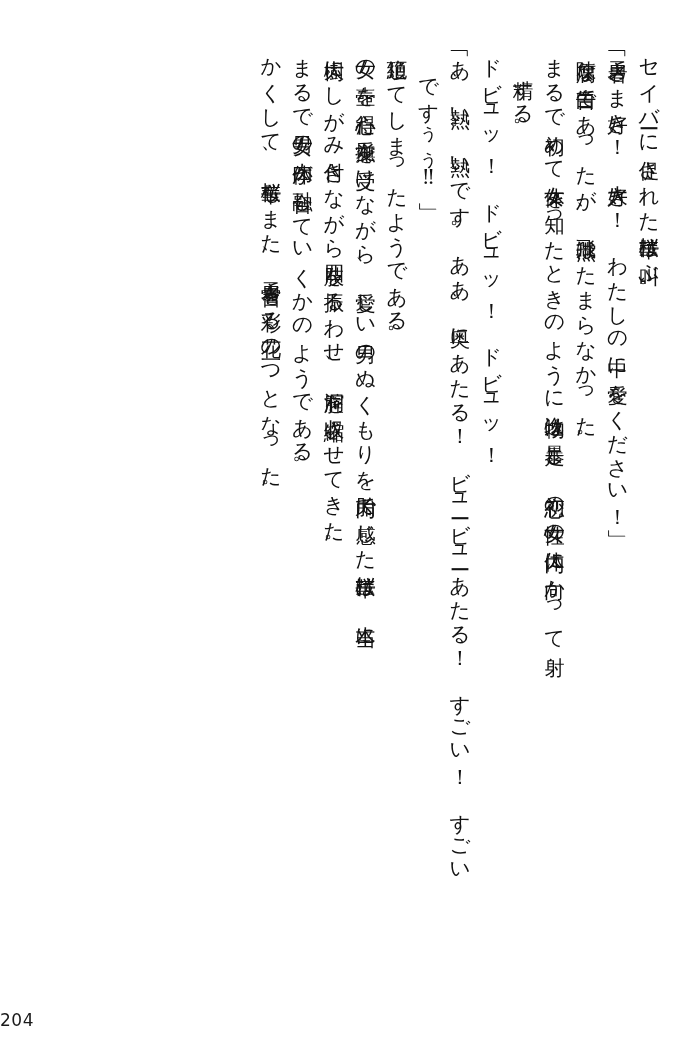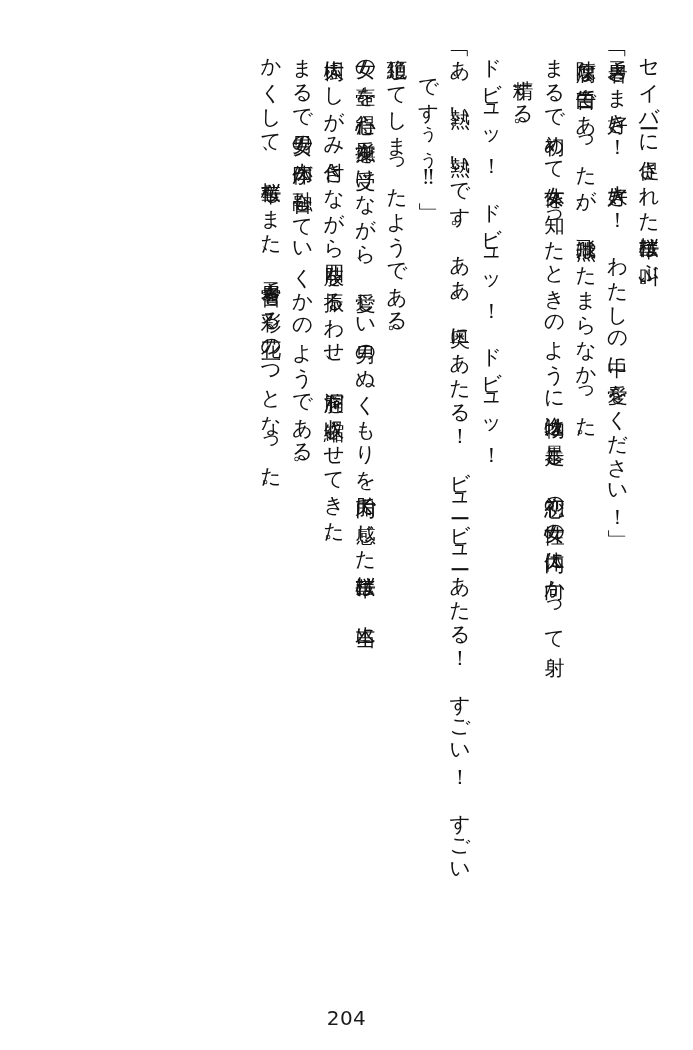--- a/index.html
+++ b/index.html
@@ -52,23 +52,23 @@
   }
 
   
   .line.indent-1 { padding-top: 20px; }
 
   .page-number {
     position: absolute;
     left: 0;
     right: 0;
     bottom: 20px;
-    text-align: center;
+    text-align: left;
     font-family: "DejaVu Sans", "Liberation Sans", sans-serif;
-    font-size: 20px;
+    font-size: 17px;
     color: #1a1a1a;
     letter-spacing: 0.5px;
   }
 </style>
 </head>
 <body>
 
 <div class="page">
 
   <div class="text-block">

